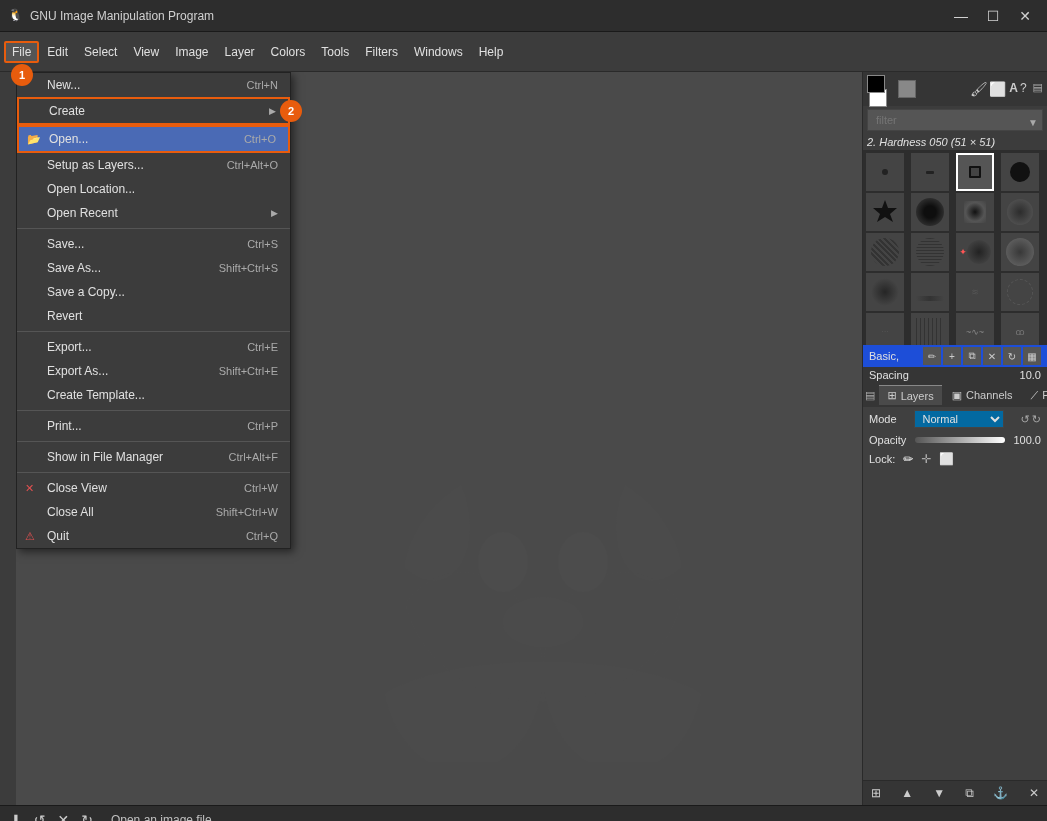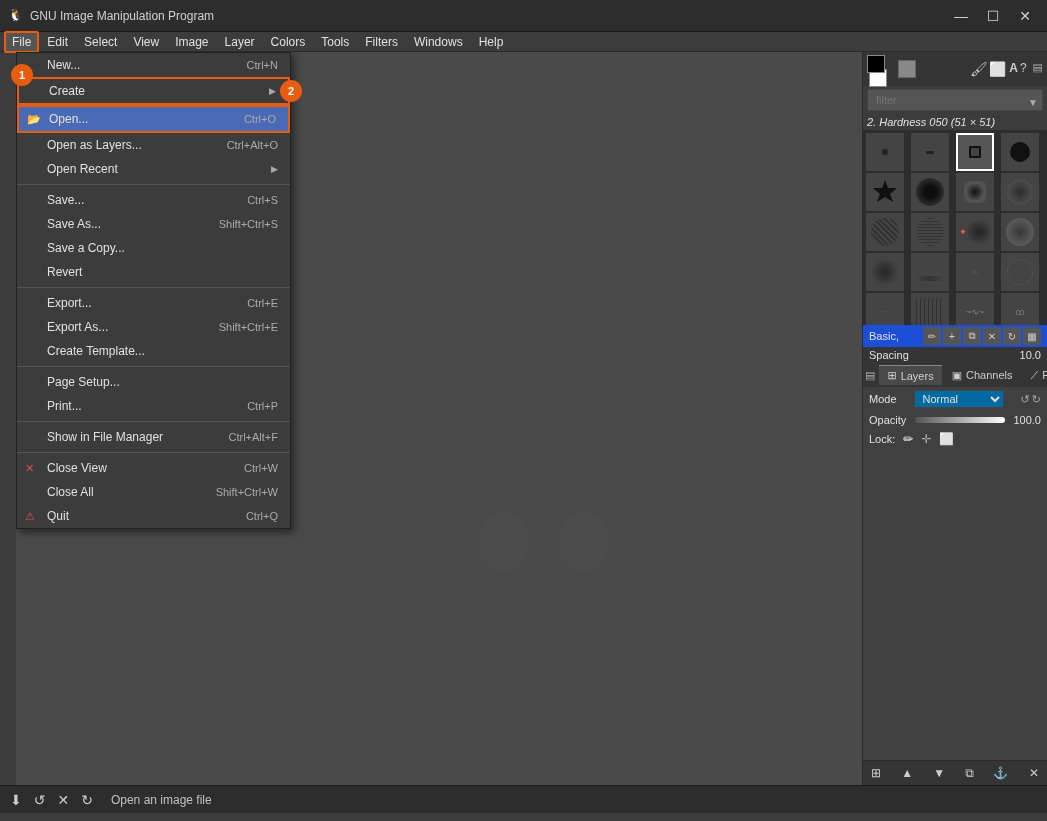--- a/index.html
+++ b/index.html
@@ -50,21 +50,21 @@
       cursor: pointer;
       font-size: 14px;
       display: flex;
       align-items: center;
       justify-content: center;
     }
 
     
     .menu-bar {
       background: #3c3c3c;
-      height: 20px;
+      height: 40px;
       display: flex;
       align-items: center;
       padding: 0 4px;
       border-bottom: 1px solid #2a2a2a;
     }
     .menu-item {
       padding: 4px 8px;
       cursor: pointer;
       border-radius: 2px;
       font-size: 12px;
@@ -426,24 +426,27 @@
         </div>
       </div>
 
       <div class="dropdown-item open-item">
         <span class="dropdown-item-icon">📂</span>
         <span class="dropdown-item-label">Open...</span>
         <span class="dropdown-item-shortcut">Ctrl+O</span>
       </div>
 
       <div class="dropdown-item">
-        <span class="dropdown-item-label">Open as Layers...</span>
+        <span class="dropdown-item-label">Setup as Layers...</span>
         <span class="dropdown-item-shortcut">Ctrl+Alt+O</span>
       </div>
 
+      <div class="dropdown-item">
+        <span class="dropdown-item-label">Open Location...</span>
+      </div>
 
       <div class="dropdown-item has-sub">
         <span class="dropdown-item-label">Open Recent</span>
       </div>
 
       <div class="dropdown-separator"></div>
 
       <div class="dropdown-item">
         <span class="dropdown-item-label">Save...</span>
         <span class="dropdown-item-shortcut">Ctrl+S</span>
@@ -473,23 +476,20 @@
         <span class="dropdown-item-label">Export As...</span>
         <span class="dropdown-item-shortcut">Shift+Ctrl+E</span>
       </div>
 
       <div class="dropdown-item">
         <span class="dropdown-item-label">Create Template...</span>
       </div>
 
       <div class="dropdown-separator"></div>
 
-      <div class="dropdown-item">
-        <span class="dropdown-item-label">Page Setup...</span>
-      </div>
 
       <div class="dropdown-item">
         <span class="dropdown-item-label">Print...</span>
         <span class="dropdown-item-shortcut">Ctrl+P</span>
       </div>
 
       <div class="dropdown-separator"></div>
 
 
       <div class="dropdown-item">

